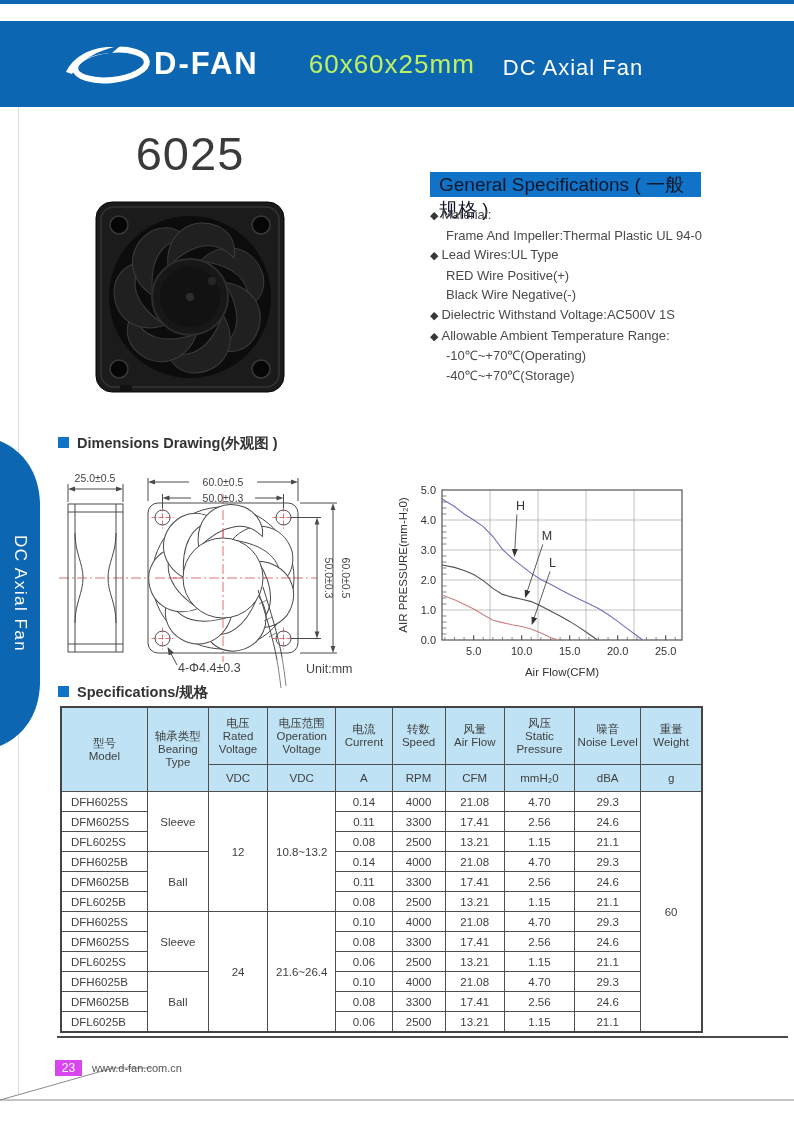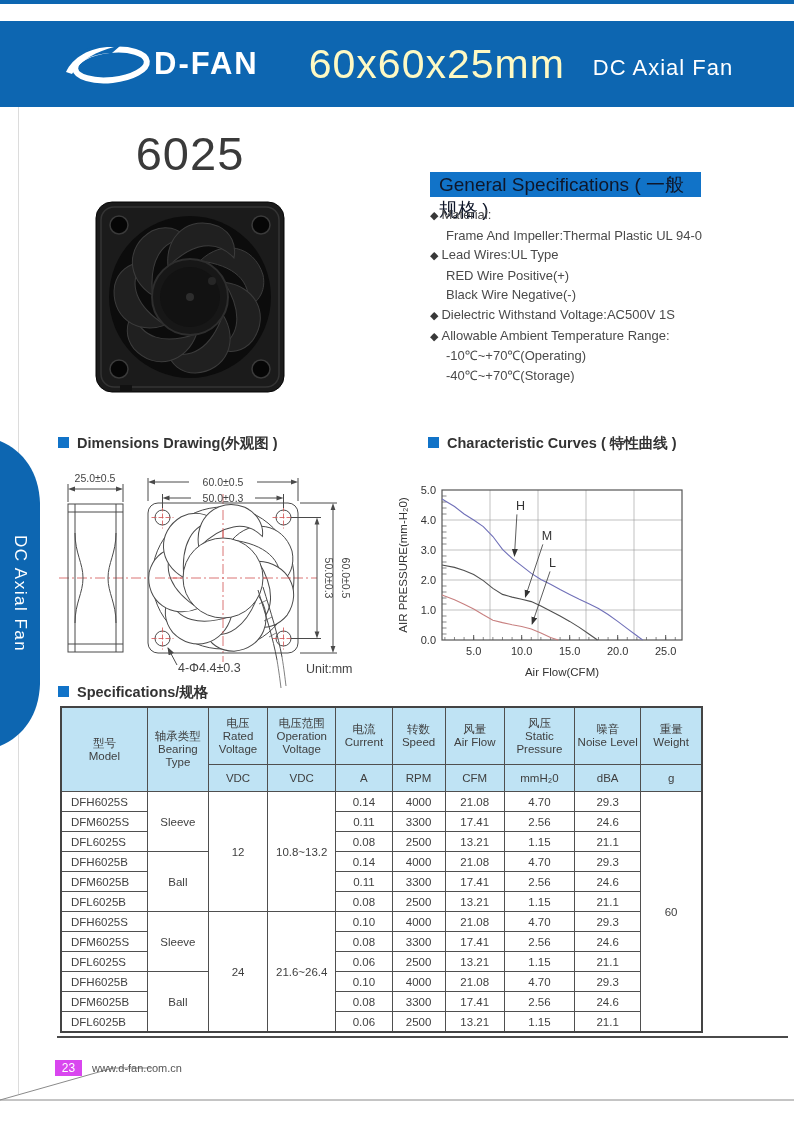--- a/index.html
+++ b/index.html
@@ -4,21 +4,21 @@
 <style>
   html,body{margin:0;padding:0;background:#e8e8e8;}
   .page{position:relative;width:794px;height:1123px;background:#fff;overflow:hidden;
         font-family:"Liberation Sans",sans-serif;color:#404040;margin:0 auto;}
   
   .topstrip{position:absolute;left:0;top:0;width:794px;height:4px;background:#0d66b1;}
   .header{position:absolute;left:0;top:21px;width:794px;height:86px;background:#0d66b1;
           display:flex;align-items:center;}
   .logo-svg{margin-left:64px;display:block;}
   .brand{color:#fff;font-size:31px;font-weight:bold;letter-spacing:2px;margin-left:2px;}
-  .size-txt{color:#fef9c3;font-size:41px;letter-spacing:1px;margin-left:50px;}
+  .size-txt{color:#bef264;font-size:26px;letter-spacing:1px;margin-left:50px;}
   .prod-txt{color:#fff;font-size:22px;letter-spacing:1px;margin-left:28px;padding-top:8px;}
   
   .vline{position:absolute;left:18px;top:107px;width:1px;height:987px;background:#dcdcdc;}
   
   .tab-wrap{position:absolute;left:0;top:441px;width:42px;height:305px;}
   .tab-label{position:absolute;left:0;top:441px;width:40px;height:305px;display:flex;
              align-items:center;justify-content:center;color:#fff;font-size:17px;
              letter-spacing:1.5px;writing-mode:vertical-rl;}
   
   .model-heading{position:absolute;left:92px;top:126px;width:196px;text-align:center;
@@ -130,23 +130,20 @@
       <div class="spec-line"><span>RED Wire Positive(+)</span></div>
       <div class="spec-line"><span>Black Wire Negative(-)</span></div>
       <div class="spec-line b"><span class="diamond">◆</span><span>Dielectric Withstand Voltage:AC500V 1S</span></div>
       <div class="spec-line b"><span class="diamond">◆</span><span>Allowable Ambient Temperature Range:</span></div>
       <div class="spec-line"><span>-10℃~+70℃(Operating)</span></div>
       <div class="spec-line"><span>-40℃~+70℃(Storage)</span></div>
     </div>
 
   <div class="section-title st-dims">
     <span class="sq"></span><span>Dimensions Drawing(外观图 )</span>
-  </div>
-  <div class="section-title st-curves">
-    <span class="sq"></span><span>Characteristic Curves ( 特性曲线 )</span>
   </div>
   <div class="section-title st-specs">
     <span class="sq"></span><span>Specifications/规格</span>
   </div>
 
   <svg class="dims-svg" width="345" height="232" viewBox="0 0 345 232">
     <defs>
       <marker id="ah2" markerWidth="9" markerHeight="8" refX="7" refY="3" orient="auto" markerUnits="userSpaceOnUse">
         <path d="M0,0 L8,3 L0,6 Z" fill="#4a4a4a"></path>
       </marker>

